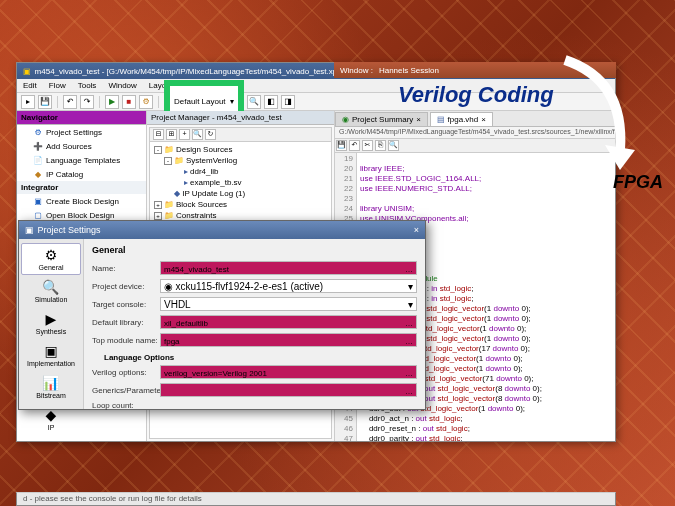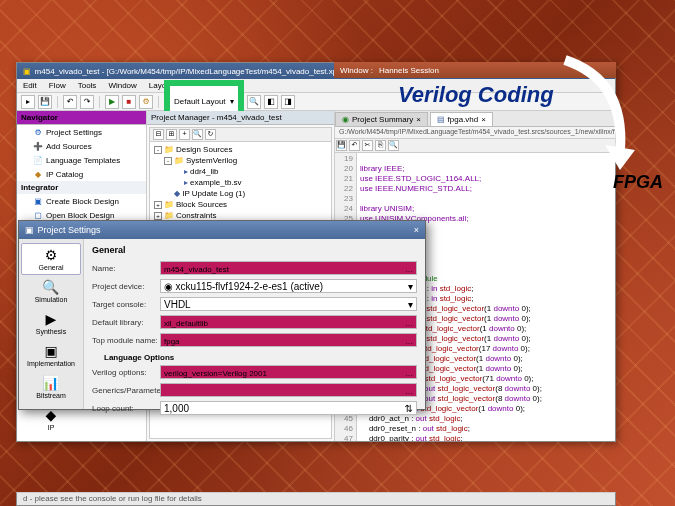--- a/index.html
+++ b/index.html
@@ -390,21 +390,17 @@
             <div class="dlg-field">verilog_version=Verilog 2001<span style="margin-left:auto">…</span></div>
           </div>
           <div class="dlg-row">
             <div class="dlg-label">Generics/Parameters:</div>
             <div class="dlg-field">
               <span style="margin-left:auto">…</span>
             </div>
           </div>
           <div class="dlg-row">
             <div class="dlg-label">Loop count:</div>
-            <div class="dlg-combo">
-              <span>1,000</span>
-              <span>⇅</span>
-            </div>
           </div>
         </div>
     </div>
   </div>
 </div>
 
 </body></html>

